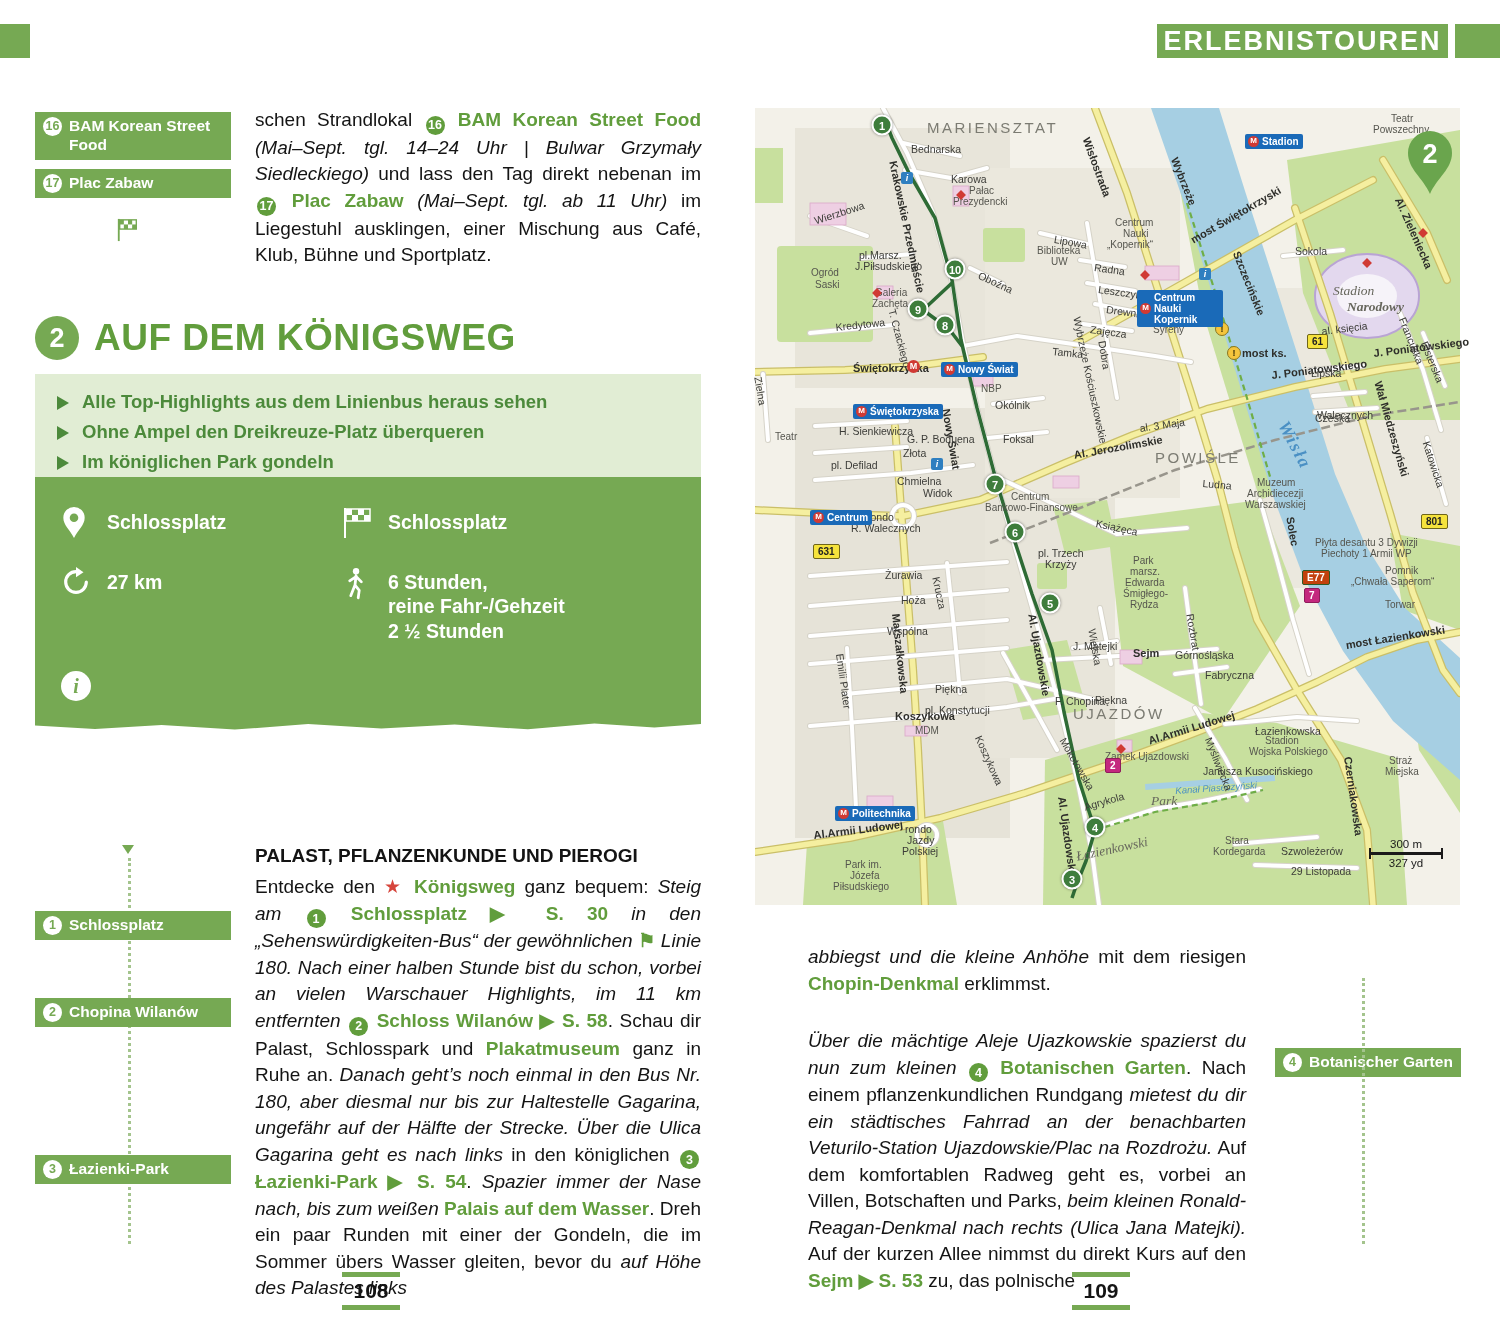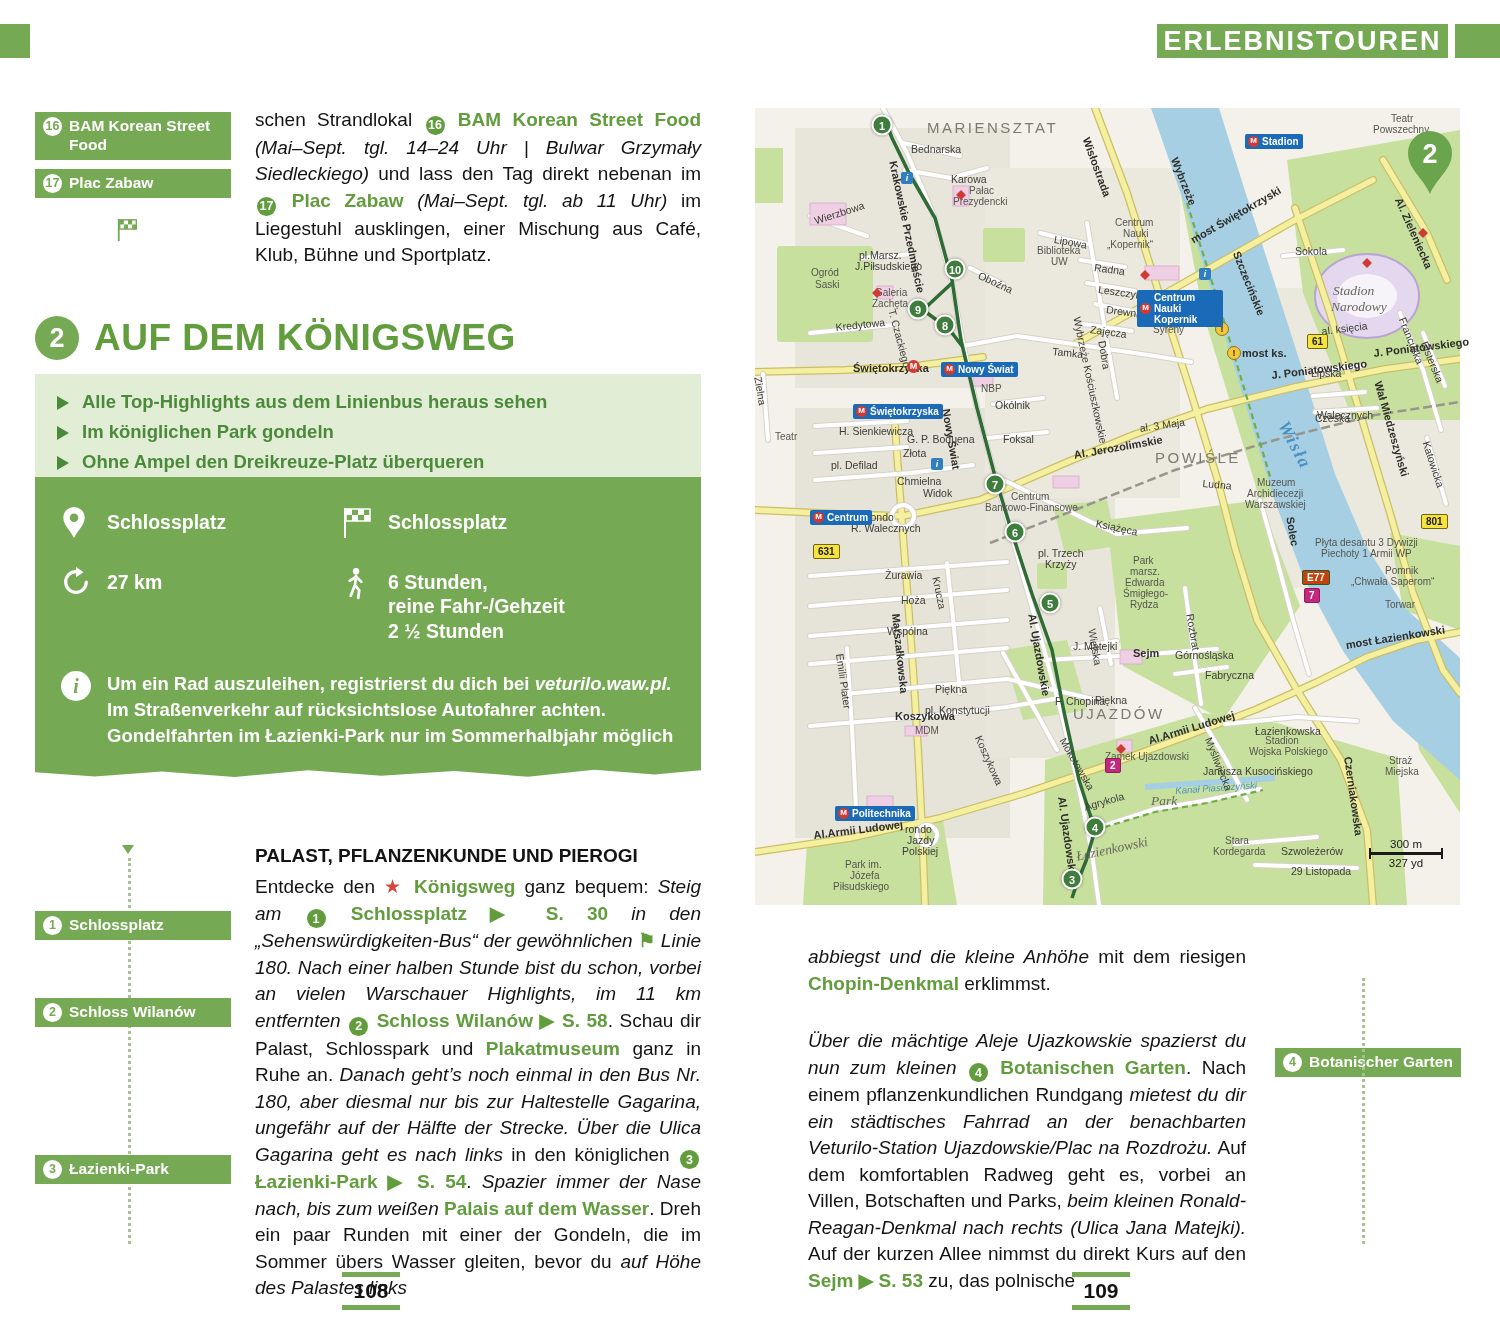--- a/index.html
+++ b/index.html
@@ -136,25 +136,25 @@
     <div class="tour-title">AUF DEM KÖNIGSWEG</div>
   </div>
 
   <div class="hl-box" id="highlights">
       <div class="hl-row">
         <span class="hl-arrow"></span>
         <span class="hl-text">Alle Top-Highlights aus dem Linienbus heraus sehen</span>
       </div>
       <div class="hl-row">
         <span class="hl-arrow"></span>
-        <span class="hl-text">Im königlichen Park gondeln</span>
+        <span class="hl-text">Ohne Ampel den Dreikreuze-Platz überqueren</span>
       </div>
       <div class="hl-row">
         <span class="hl-arrow"></span>
-        <span class="hl-text">Ohne Ampel den Dreikreuze-Platz überqueren</span>
+        <span class="hl-text">Im königlichen Park gondeln</span>
       </div>
     </div>
 
   <div class="facts">
     <div class="fact-grid">
       <div class="ficon">
         <svg viewBox="0 0 24 30" width="26" height="32">
             <path d="M12 29 C8 21 2 17 2 10 A10 10 0 1 1 22 10 C22 17 16 21 12 29 Z" fill="#fff"></path>
             <circle cx="12" cy="10" r="4" fill="#76a953"></circle>
           </svg>
@@ -185,37 +185,36 @@
           <path d="M13 8 L12 17 M13 9 L7 13 M13 9 L18 14 M12 17 L8 27 M12 17 L16 22 L15 29" stroke="#fff" stroke-width="2.6" fill="none" stroke-linecap="round" stroke-linejoin="round"></path>
         </svg>
       </div>
       <div class="fval">6 Stunden,
 reine Fahr-/Gehzeit
 2 ½ Stunden</div>
 
       <div class="ficon">
           <div class="ficon-info">i</div>
         </div>
-      <div class="fnote"><span class="seg-n">Um ein Rad auszuleihen, registrierst du dich bei </span><span class="seg-i">veturilo.waw.pl.</span><span class="seg-n"> Im Straßenverkehr auf rücksichtslose Autofahrer achten. Gondelfahrten im Łazienki-Park nur im Sommerhalbjahr möglich</span></div>
     </div>
   </div>
 
   <div class="dot-arrow" style="left:122px;top:845px"></div>
   <div class="dotline" style="left:128px;top:858px;height:386px"></div>
 
   <div class="art-head">PALAST, PFLANZENKUNDE UND PIEROGI</div>
   <div class="para" style="left:255px;top:874px;width:446px"><span class="seg-n">Entdecke den </span><span class="seg-star">★</span><span class="seg-g"> Königsweg</span><span class="seg-n"> ganz bequem: </span><span class="seg-i">Steig am </span><span class="seg-num">1</span><span class="seg-g"> Schlossplatz ▶ S. 30</span><span class="seg-i"> in den „Sehenswürdigkeiten-Bus“ der gewöhnlichen </span><span class="seg-bus">⚑</span><span class="seg-i"> Linie 180. Nach einer halben Stunde bist du schon, vorbei an vielen Warschauer Highlights, im 11 km entfernten </span><span class="seg-num">2</span><span class="seg-g"> Schloss Wilanów ▶ S. 58</span><span class="seg-n">. Schau dir Palast, Schlosspark und </span><span class="seg-g">Plakatmuseum</span><span class="seg-n"> ganz in Ruhe an. </span><span class="seg-i">Danach geht’s noch einmal in den Bus Nr. 180, aber diesmal nur bis zur Haltestelle Gagarina, ungefähr auf der Hälfte der Strecke. Über die Ulica Gagarina geht es nach links</span><span class="seg-n"> in den königlichen </span><span class="seg-num">3</span><span class="seg-g"> Łazienki-Park ▶ S. 54</span><span class="seg-n">. </span><span class="seg-i">Spazier immer der Nase nach, bis zum weißen </span><span class="seg-g">Palais auf dem Wasser</span><span class="seg-n">. Dreh ein paar Runden mit einer der Gondeln, die im Sommer übers Wasser gleiten, bevor du </span><span class="seg-i">auf Höhe des Palastes links</span></div>
 
   <div class="mlabel" style="top:911px">
     <span class="mnum">1</span>
     <span>Schlossplatz</span>
   </div>
   <div class="mlabel" style="top:998px">
     <span class="mnum">2</span>
-    <span>Schloss Wilanów</span>
+    <span>Chopina Wilanów</span>
   </div>
   <div class="mlabel" style="top:1155px">
     <span class="mnum">3</span>
     <span>Łazienki-Park</span>
   </div>
 
   <div class="pagenum" style="left:342px;top:1272px">
     <div class="bar"></div>
     <div class="num">108</div>
     <div class="bar"></div>
@@ -489,21 +488,21 @@
         <div class="ml s" style="left: 448px; top: 658px;">Janusza Kusocińskiego</div>
         <div class="ml s" style="left: 652px; top: 208px; transform: rotate(68deg);">Francuska</div>
         <div class="ml s" style="left: 674px; top: 232px; transform: rotate(68deg);">Elsterska</div>
         <div class="ml s" style="left: 556px; top: 260px;">Lipska</div>
         <div class="ml s" style="left: 560px; top: 286px; margin-top: 19px;">Czeska</div>
         <div class="ml s" style="left: 562px; top: 302px;">Walecznych</div>
         <div class="ml s" style="left: 676px; top: 332px; transform: rotate(72deg);">Katowicka</div>
         <div class="ml p" style="left: 636px; top: 6px;">Teatr</div>
         <div class="ml p" style="left: 618px; top: 17px;">Powszechny</div>
         <div class="ml pl" style="left: 578px; top: 176px;">Stadion</div>
-        <div class="ml pl" style="left: 576px; top: 192px;">Narodowy</div>
+        <div class="ml pl" style="left: 592px; top: 192px; font-weight: bold;">Narodowy</div>
         <div class="ml p" style="left: 214px; top: 78px;">Pałac</div>
         <div class="ml p" style="left: 198px; top: 89px;">Prezydencki</div>
         <div class="ml p" style="left: 56px; top: 160px;">Ogród</div>
         <div class="ml p" style="left: 60px; top: 172px;">Saski</div>
         <div class="ml p" style="left: 120px; top: 180px;">Galeria</div>
         <div class="ml p" style="left: 117px; top: 191px;">Zachęta</div>
         <div class="ml p" style="left: 20px; top: 324px;">Teatr</div>
         <div class="ml s" style="left: 104px; top: 142px;">pl.Marsz.</div>
         <div class="ml s" style="left: 100px; top: 153px;">J.Piłsudskiego</div>
         <div class="ml p" style="left: 282px; top: 138px;">Biblioteka</div>

